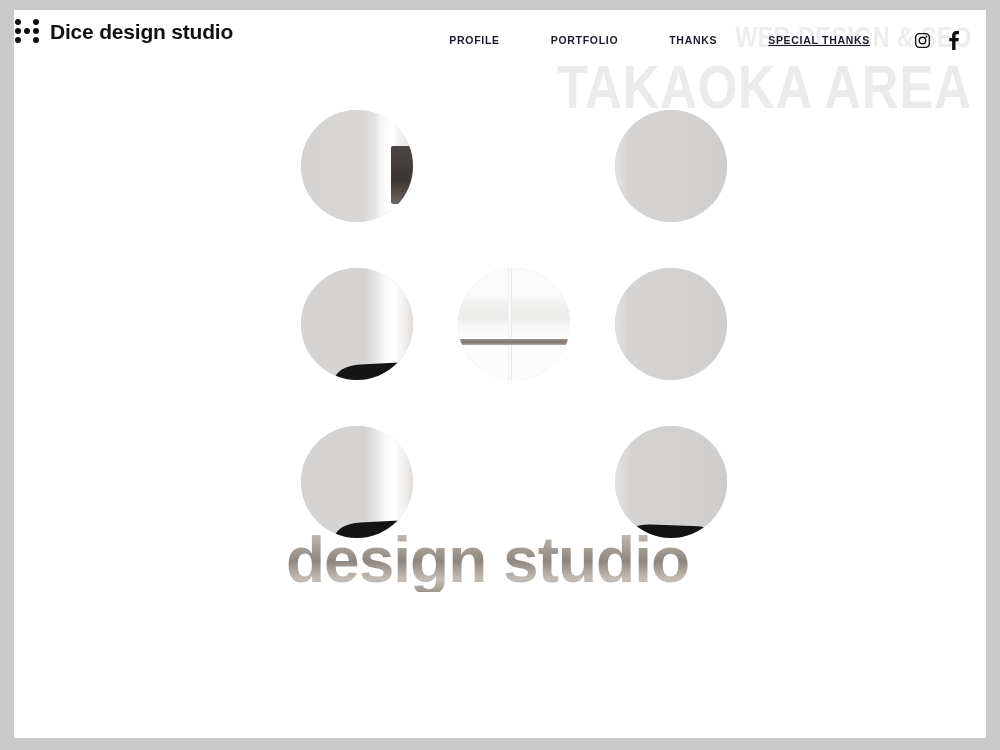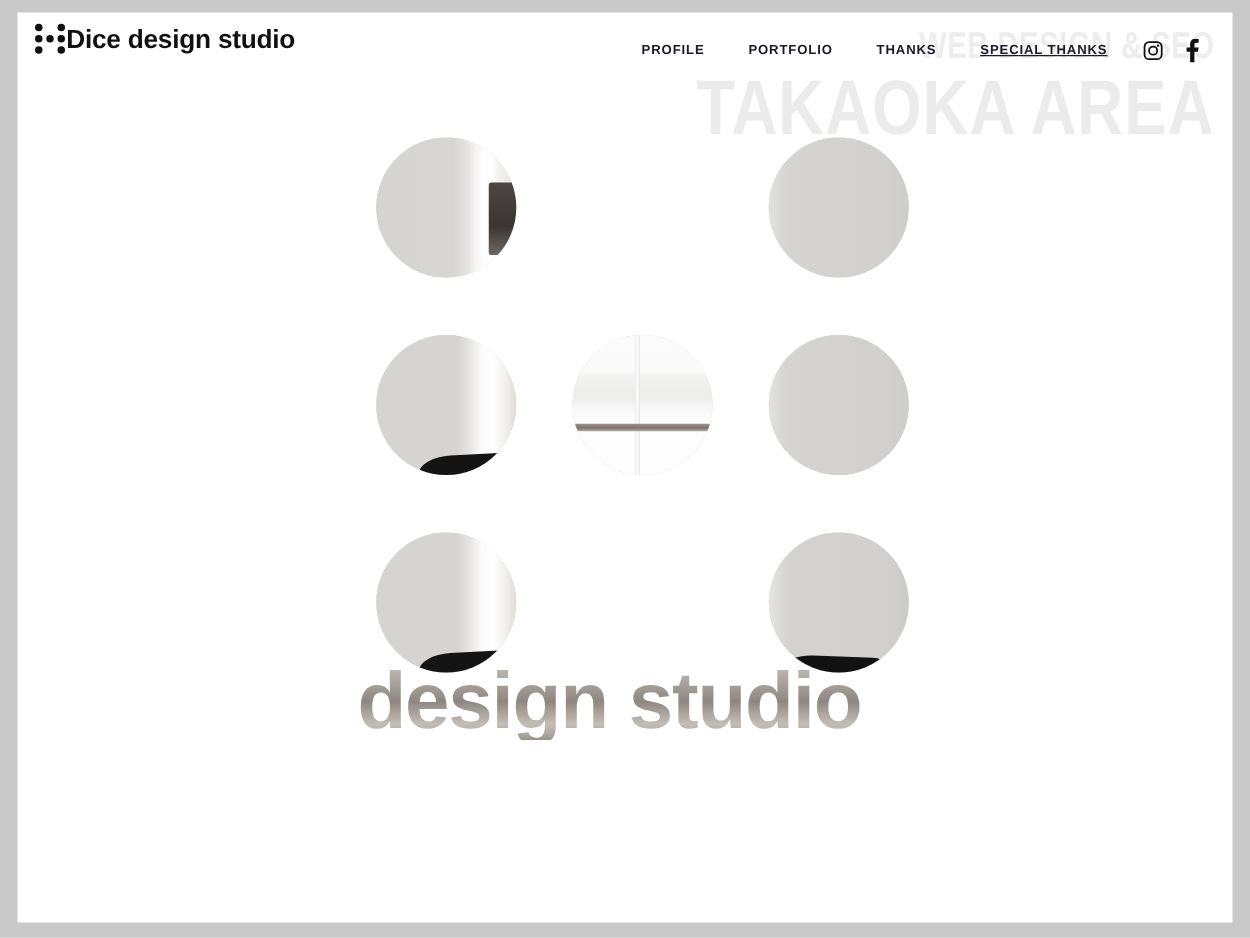--- a/index.html
+++ b/index.html
@@ -41,23 +41,22 @@
     display: flex;
     align-items: center;
   }
 
   #brand {
     position: absolute;
     left: 0px;
     top: 8px;
     display: flex;
     align-items: center;
-    gap: 0;
+    gap: 10px;
     text-decoration: none;
-    margin-left: 13px;
   }
 
   
   #logo-mark {
     width: 26px;
     height: 26px;
     display: grid;
     grid-template-columns: repeat(3, 1fr);
     grid-template-rows: repeat(3, 1fr);
     gap: 2px;
@@ -82,21 +81,21 @@
     line-height: 1;
   }
 
   
   #nav {
     position: absolute;
     right: 26px;
     top: 20px;
     display: flex;
     align-items: center;
-    gap: 0px;
+    gap: 16px;
     justify-content: center;
   }
   #nav .nav-link {
     font-size: 10.5px;
     font-weight: 700;
     letter-spacing: 0.7px;
     color: #1a1a28;
     text-decoration: none;
     white-space: nowrap;
     padding: 4px 0;

